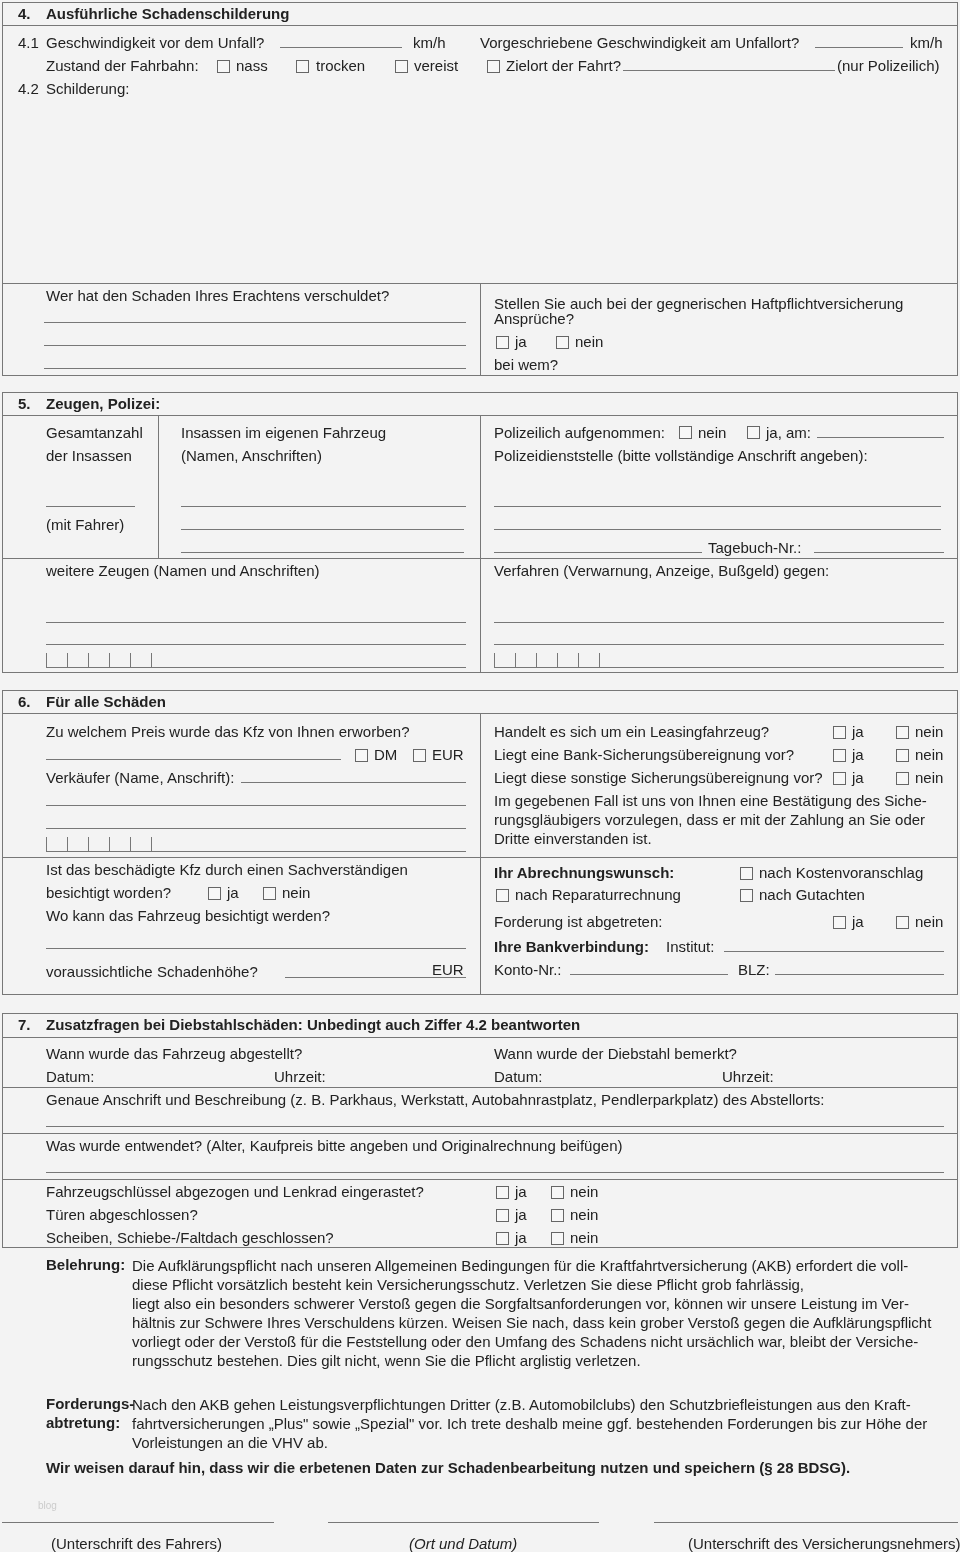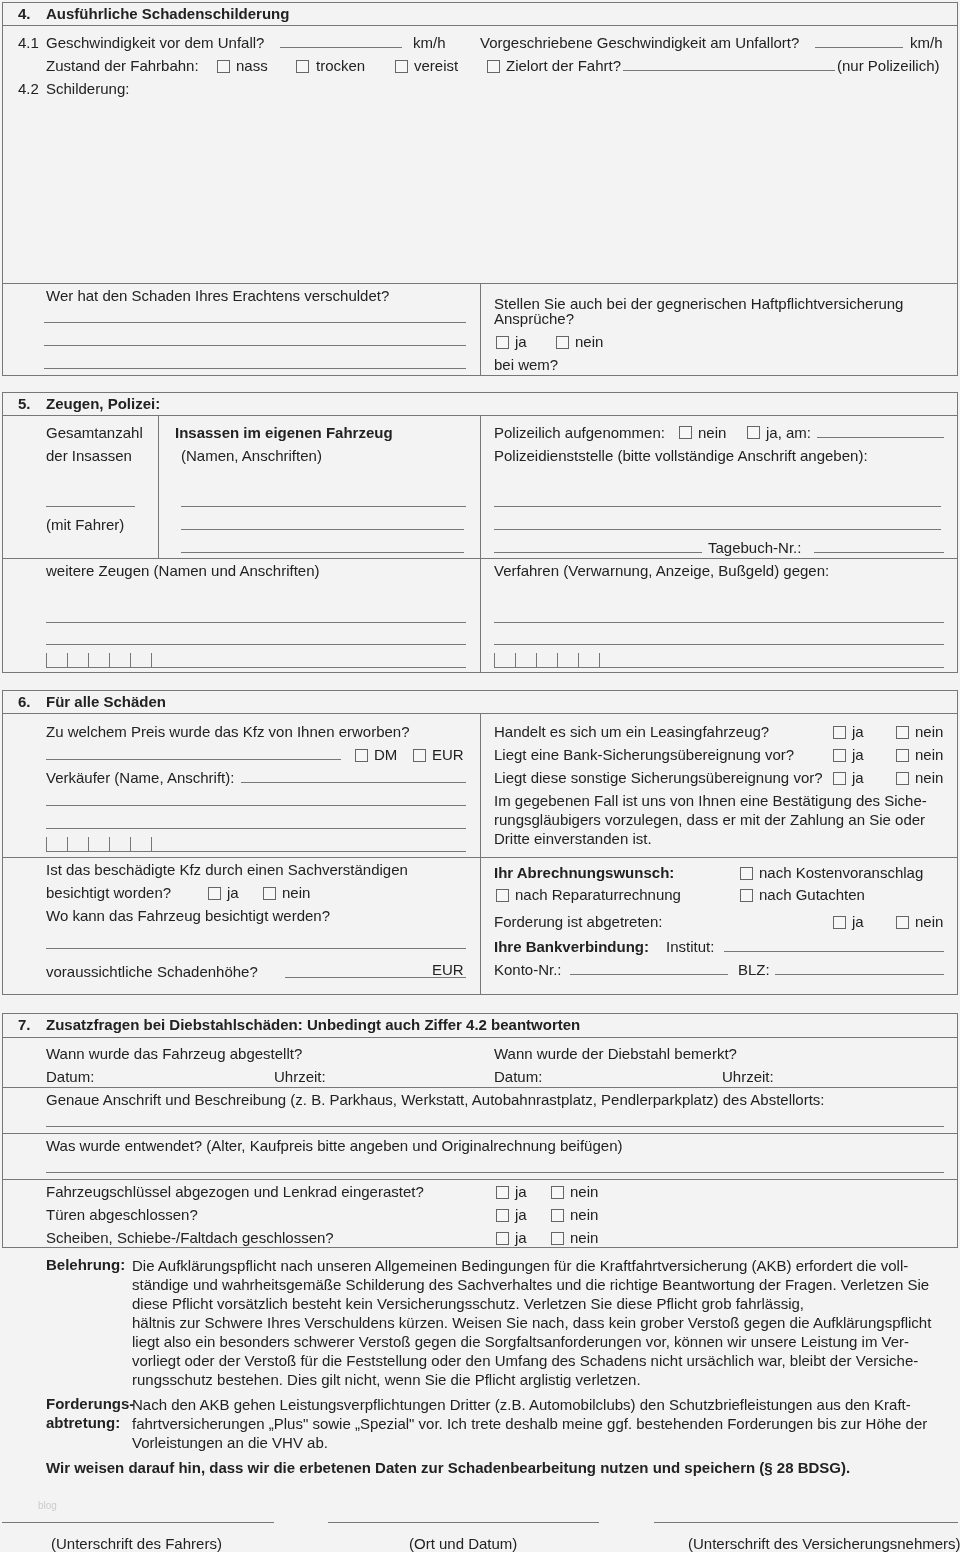--- a/index.html
+++ b/index.html
@@ -80,21 +80,21 @@
 
 <div class="vl" style="left:158px;top:415px;height:143px;"></div>
 <div class="vl" style="left:480px;top:415px;height:258px;"></div>
 <div class="hl" style="left:2px;top:558px;width:956px;"></div>
 
 <span class="abs" style="left:46px;top:424px;">Gesamtanzahl</span>
 <span class="abs" style="left:46px;top:447px;">der Insassen</span>
 <div class="field" style="left:46px;top:506px;width:89px;"></div>
 <span class="abs" style="left:46px;top:516px;">(mit Fahrer)</span>
 
-<span class="abs" style="left:175px;top:424px;font-weight:bold;">Insassen im eigenen Fahrzeug</span>
+<span class="abs" style="left:181px;top:424px;">Insassen im eigenen Fahrzeug</span>
 <span class="abs" style="left:181px;top:447px;">(Namen, Anschriften)</span>
 <div class="field" style="left:181px;top:506px;width:285px;"></div>
 <div class="field" style="left:181px;top:529px;width:283px;"></div>
 <div class="field" style="left:181px;top:552px;width:283px;"></div>
 
 <span class="abs" style="left:494px;top:424px;">Polizeilich aufgenommen:</span>
 <div class="cb" style="left:679px;top:426px;"></div>
 <span class="abs" style="left:698px;top:424px;">nein</span>
 <div class="cb" style="left:747px;top:426px;"></div>
 <span class="abs" style="left:766px;top:424px;">ja, am:</span>
@@ -244,38 +244,37 @@
 
 <span class="abs" style="left:46px;top:1229px;">Scheiben, Schiebe-/Faltdach geschlossen?</span>
 <div class="cb" style="left:496px;top:1232px;"></div>
 <span class="abs" style="left:515px;top:1229px;">ja</span>
 <div class="cb" style="left:551px;top:1232px;"></div>
 <span class="abs" style="left:570px;top:1229px;">nein</span>
 
 <span class="abs b" style="left:46px;top:1256px;">Belehrung:</span>
 <div class="para" style="left:132px;top:1256px;width:812px;">
   <span>Die Aufklärungspflicht nach unseren Allgemeinen Bedingungen für die Kraftfahrtversicherung (AKB) erfordert die voll-</span>
-  <span>ständige und wahrheitsgemäße Schilderung des Sachverhaltes und die richtige Beantwortung der Fragen. Verletzen Sie</span>
   <span>diese Pflicht vorsätzlich besteht kein Versicherungsschutz. Verletzen Sie diese Pflicht grob fahrlässig,</span>
+  <span>liegt also ein besonders schwerer Verstoß gegen die Sorgfaltsanforderungen vor, können wir unsere Leistung im Ver-</span>
   <span>hältnis zur Schwere Ihres Verschuldens kürzen. Weisen Sie nach, dass kein grober Verstoß gegen die Aufklärungspflicht</span>
-  <span>liegt also ein besonders schwerer Verstoß gegen die Sorgfaltsanforderungen vor, können wir unsere Leistung im Ver-</span>
   <span>vorliegt oder der Verstoß für die Feststellung oder den Umfang des Schadens nicht  ursächlich war, bleibt der Versiche-</span>
   <span>rungsschutz bestehen. Dies gilt nicht, wenn Sie die Pflicht arglistig verletzen.</span>
 </div>
 
 <span class="abs b" style="left:46px;top:1395px;">Forderungs-</span>
 <span class="abs b" style="left:46px;top:1414px;">abtretung:</span>
 <div class="para" style="left:132px;top:1395px;width:812px;">
   <span>Nach den AKB gehen Leistungsverpflichtungen Dritter (z.B. Automobilclubs) den Schutzbriefleistungen aus den Kraft-</span>
   <span>fahrtversicherungen „Plus" sowie „Spezial" vor. Ich trete deshalb meine ggf. bestehenden Forderungen bis zur Höhe der</span>
   <span>Vorleistungen an die VHV ab.</span>
 </div>
 
 <span class="abs b" style="left:46px;top:1459px;">Wir weisen darauf hin, dass wir die erbetenen Daten zur Schadenbearbeitung nutzen und speichern (§ 28 BDSG).</span>
 
 <span class="abs faint" style="left:38px;top:1500px;">blog</span>
 
 <div class="field" style="left:2px;top:1522px;width:272px;"></div>
 <div class="field" style="left:328px;top:1522px;width:271px;"></div>
 <div class="field" style="left:654px;top:1522px;width:304px;"></div>
 <span class="abs" style="left:51px;top:1535px;">(Unterschrift des Fahrers)</span>
-<span class="abs" style="left:409px;top:1535px;">(Ort und Datum)</span>
+<span class="abs" style="left:409px;top:1535px;font-style:italic;">(Ort und Datum)</span>
 <span class="abs" style="left:667px;top:1535px;margin-left:21px;">(Unterschrift des Versicherungsnehmers)</span>
 
 </body></html>

